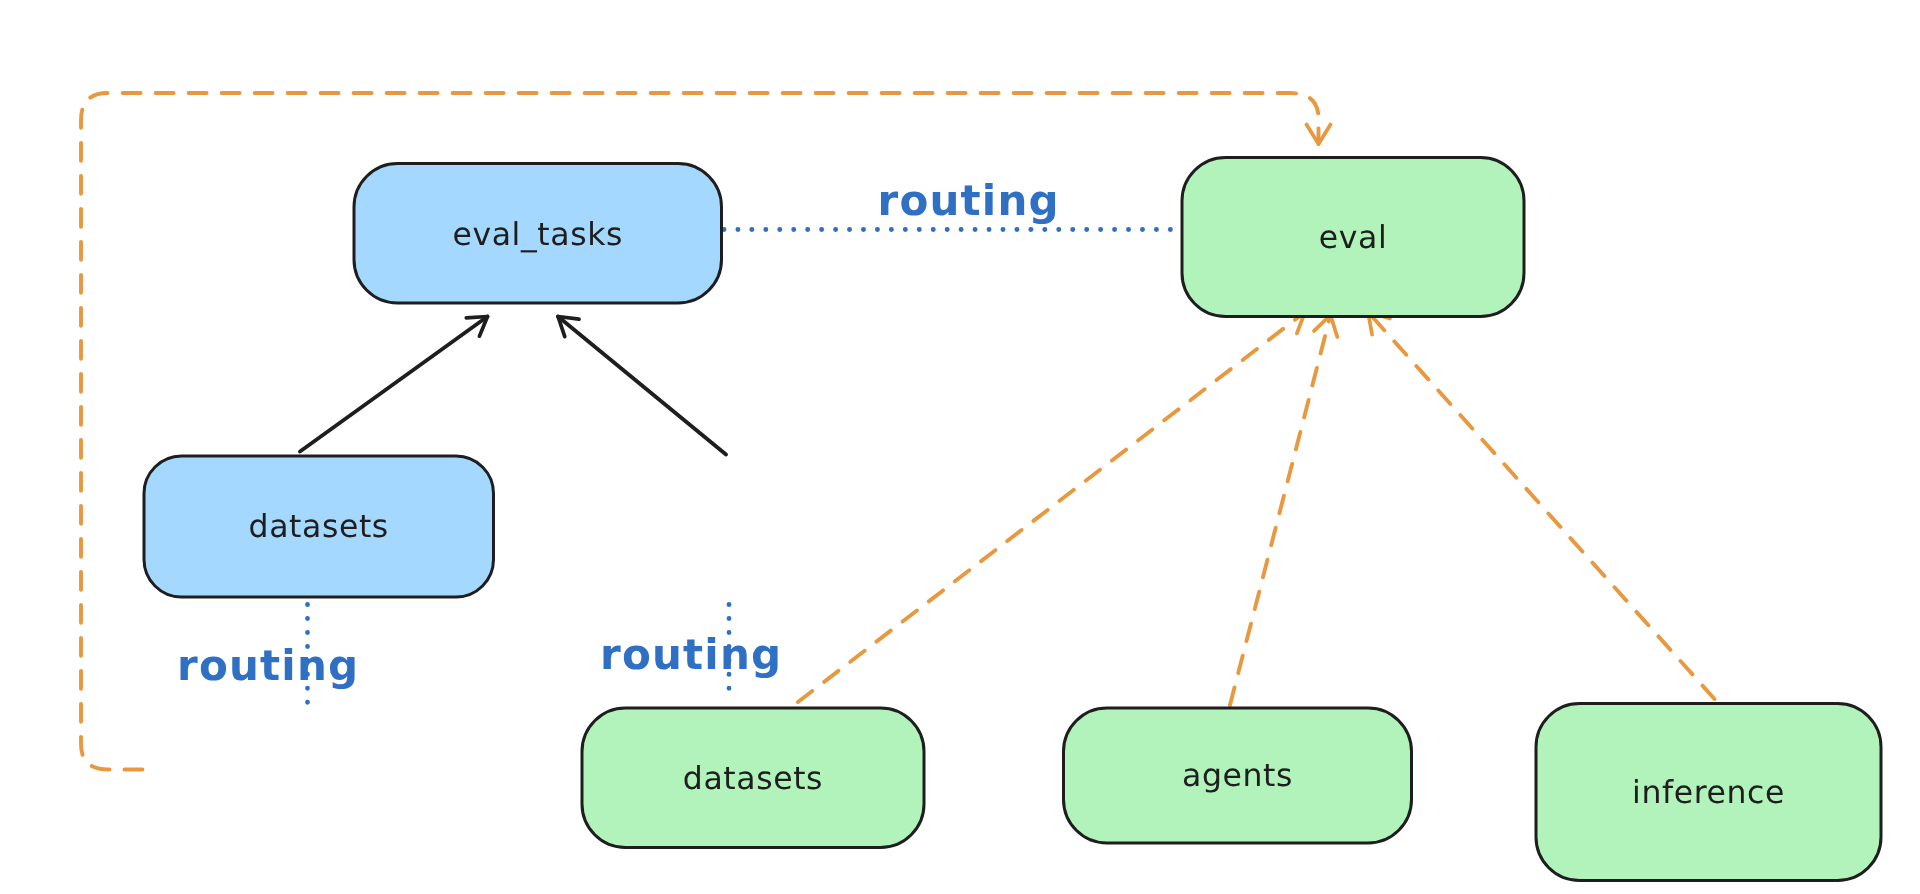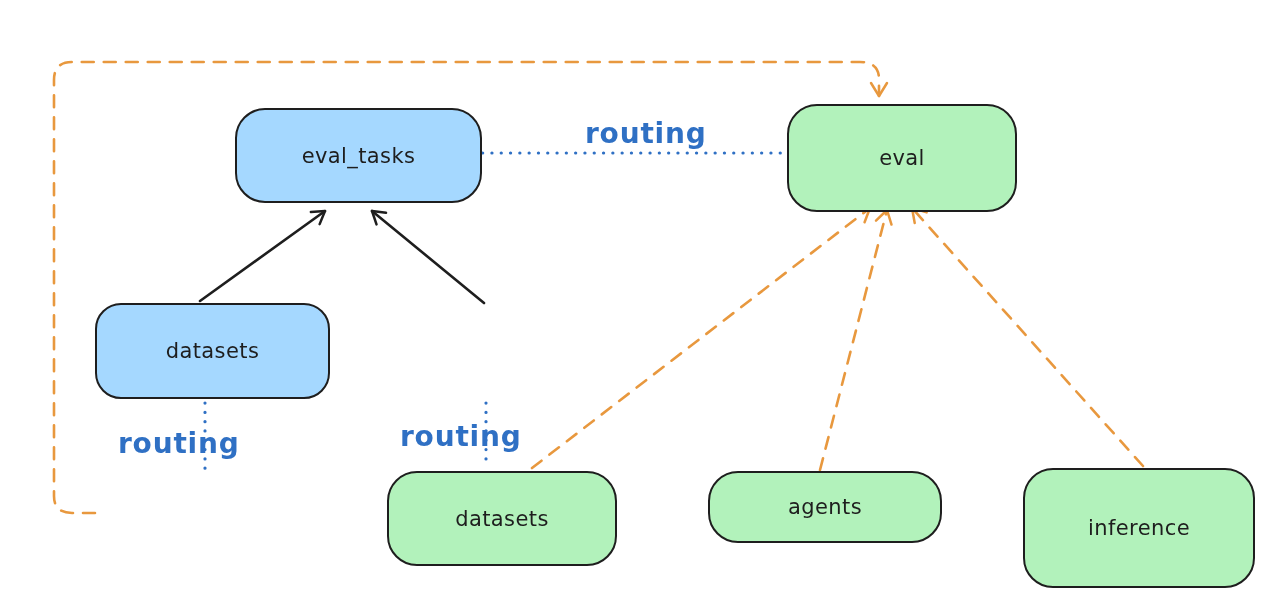--- a/index.html
+++ b/index.html
@@ -87,21 +87,21 @@
   <div class="node blue" style="left:95px; top:303px; width:235px; height:96px;border-radius:26px;">
     <span>datasets</span>
   </div>
 
 
 
   <div class="node green" style="left:387px; top:471px; width:230px; height:95px;">
     <span>datasets</span>
   </div>
 
-  <div class="node green" style="left:708px; top:471px; width:234px; height:72px;">
+  <div class="node green" style="left:708px; top:471px; width:234px; height:92px;">
     <span>agents</span>
   </div>
 
   <div class="node green" style="left:1023px; top:468px; width:232px; height:120px;">
     <span>inference</span>
   </div>
 
   <div class="edge-label" style="left:585px; top:117px;">routing</div>
   <div class="edge-label" style="left:118px; top:427px;">routing</div>
   <div class="edge-label" style="left:400px; top:420px;">routing</div>

